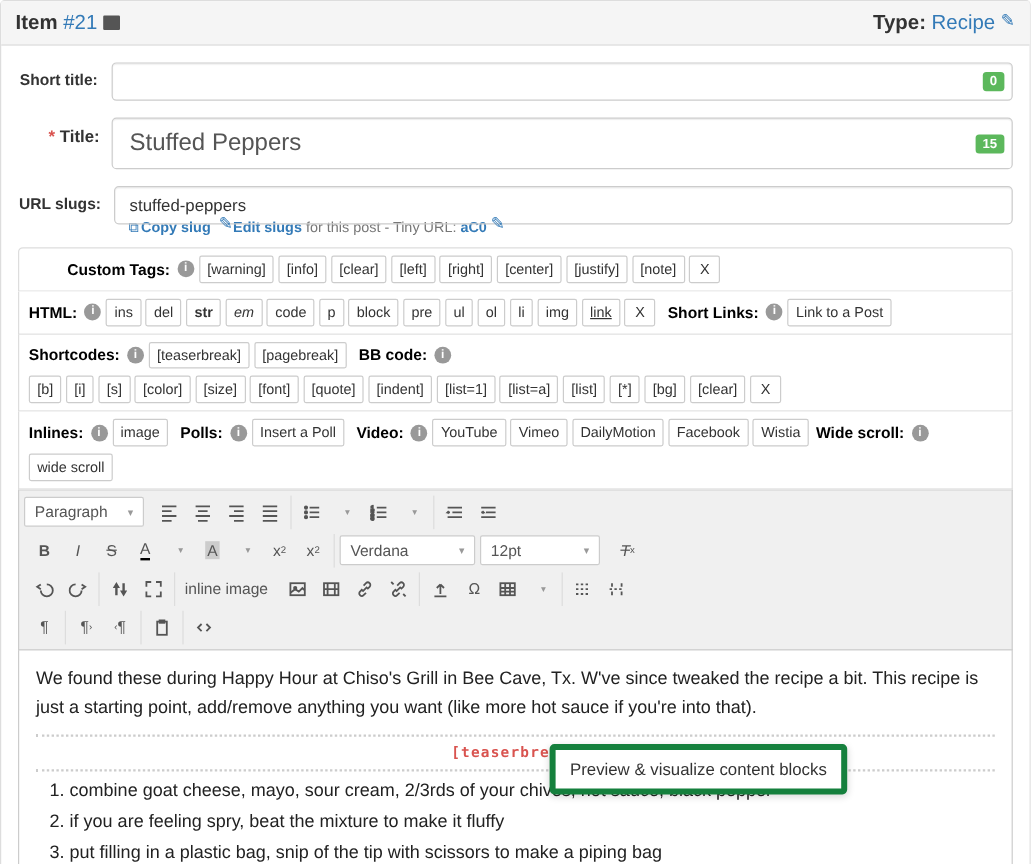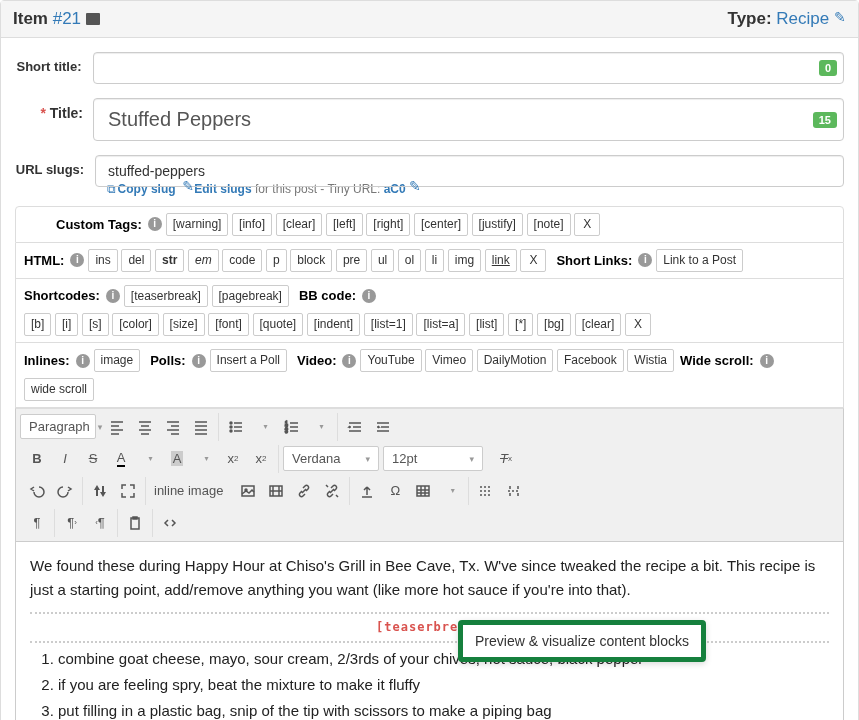--- a/index.html
+++ b/index.html
@@ -133,21 +133,21 @@
       <span class="tool-lbl" style="margin-left:6px;">Video:</span>
       <span class="info-icon">i</span>
       <span id="vid-items"><button class="tag-btn">YouTube</button> <button class="tag-btn">Vimeo</button> <button class="tag-btn">DailyMotion</button> <button class="tag-btn">Facebook</button> <button class="tag-btn">Wistia</button> </span>
       <span class="tool-lbl" style="margin-left:2px;">Wide scroll:</span>
       <span class="info-icon">i</span>
       <button class="tag-btn">wide scroll</button>
     </div>
 
     <div class="mce">
       <div class="mce-row">
-        <div class="mce-sel" style="width:76px;">Paragraph</div>
+        <div class="mce-sel" style="width:100px;">Paragraph</div>
         <div class="mce-group" style="margin-left:4px;">
           <button class="mce-btn">
               <svg class="ico">
                 <path d="M2 3h12M2 7h8M2 11h12M2 15h8"></path>
               </svg>
             </button>
           <button class="mce-btn">
               <svg class="ico">
                 <path d="M2 3h12M4 7h8M2 11h12M4 15h8"></path>
               </svg>
@@ -211,21 +211,21 @@
               <span style="border-bottom:2px solid #000;">A</span>
             </button>
           <button class="mce-btn caret"></button>
           <button class="mce-btn txt-btn">
               <span style="background:#ccc; padding:0 2px;">A</span>
             </button>
           <button class="mce-btn caret"></button>
           <button class="mce-btn">x<sub style="font-size:8px;">2</sub></button>
           <button class="mce-btn">x<sup style="font-size:8px;">2</sup></button>
         </div>
-        <div class="mce-sel" style="width:96px; margin:0 4px;">Verdana</div>
+        <div class="mce-sel" style="width:113px; margin:0 4px;">Verdana</div>
         <div class="mce-sel" style="width:100px;">12pt</div>
         <div class="mce-group" style="margin-left:6px;">
           <button class="mce-btn txt-btn">
               <i><s>T</s></i>
               <sub style="font-size:8px;">x</sub>
             </button>
         </div>
       </div>
       <div class="mce-row">
         <div class="mce-group">

